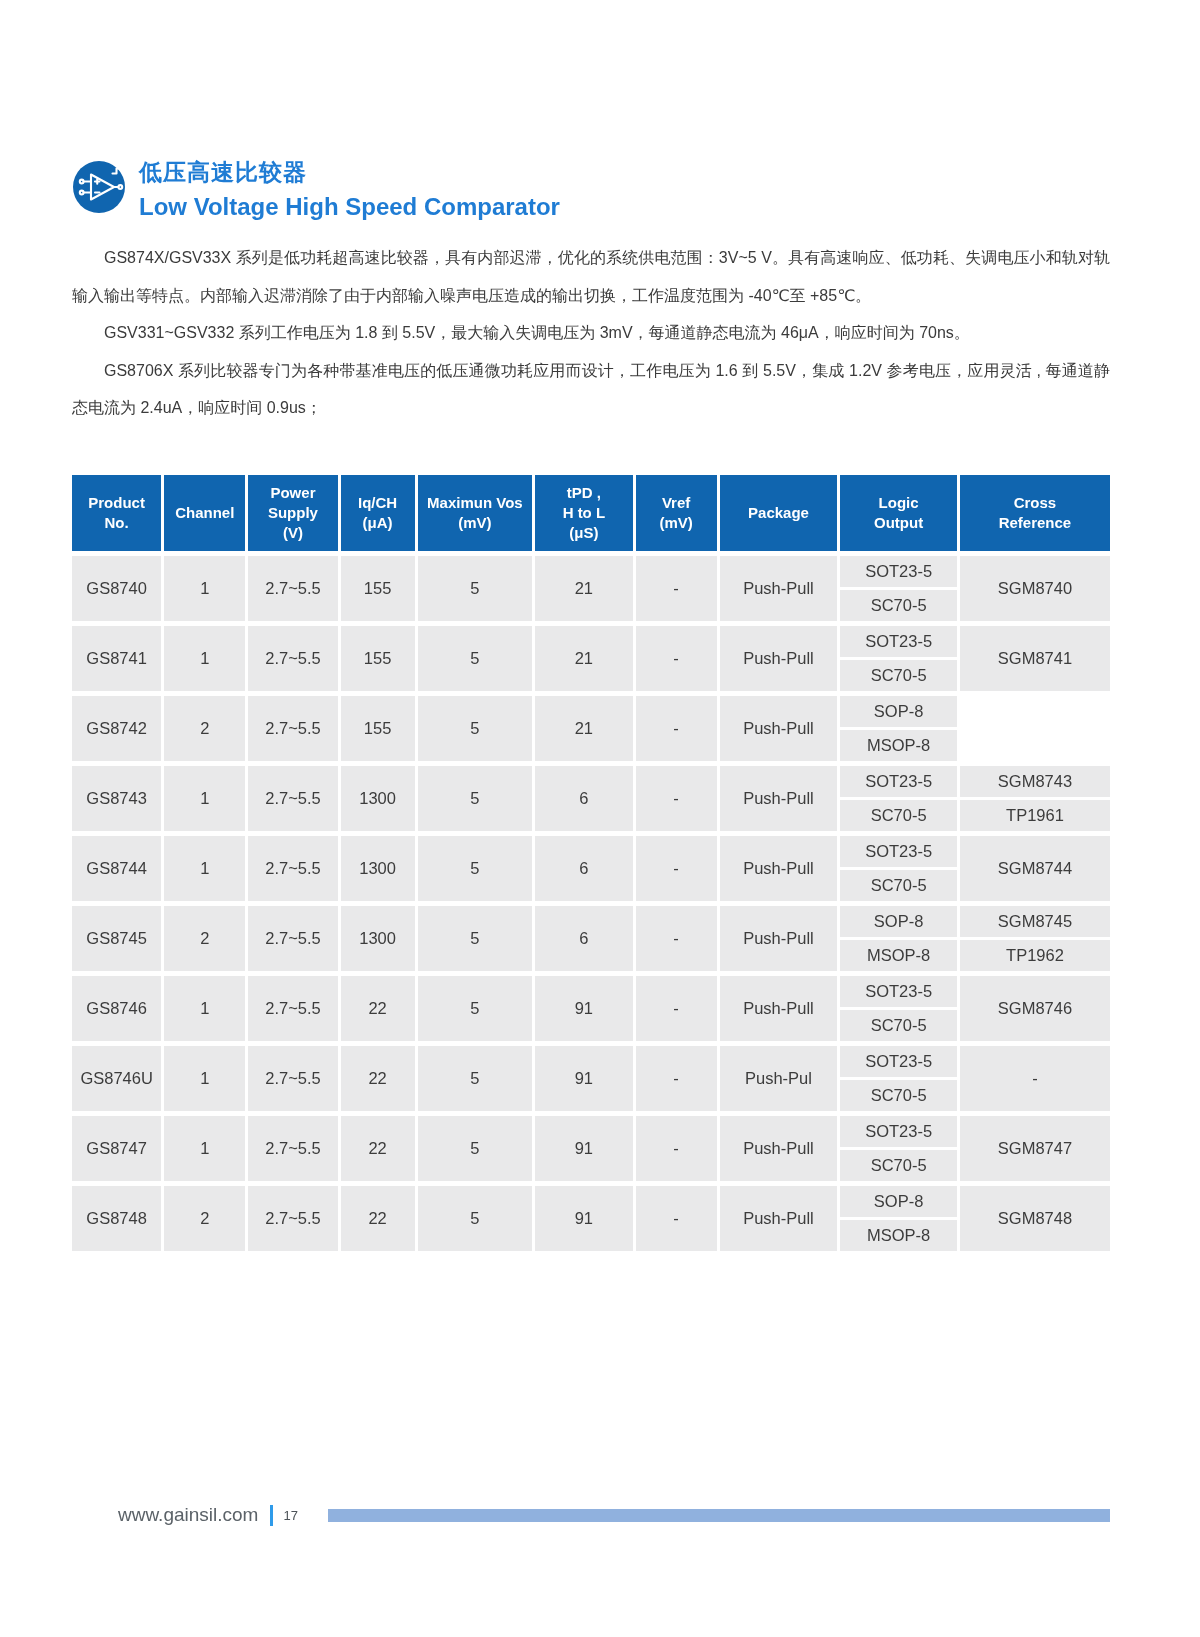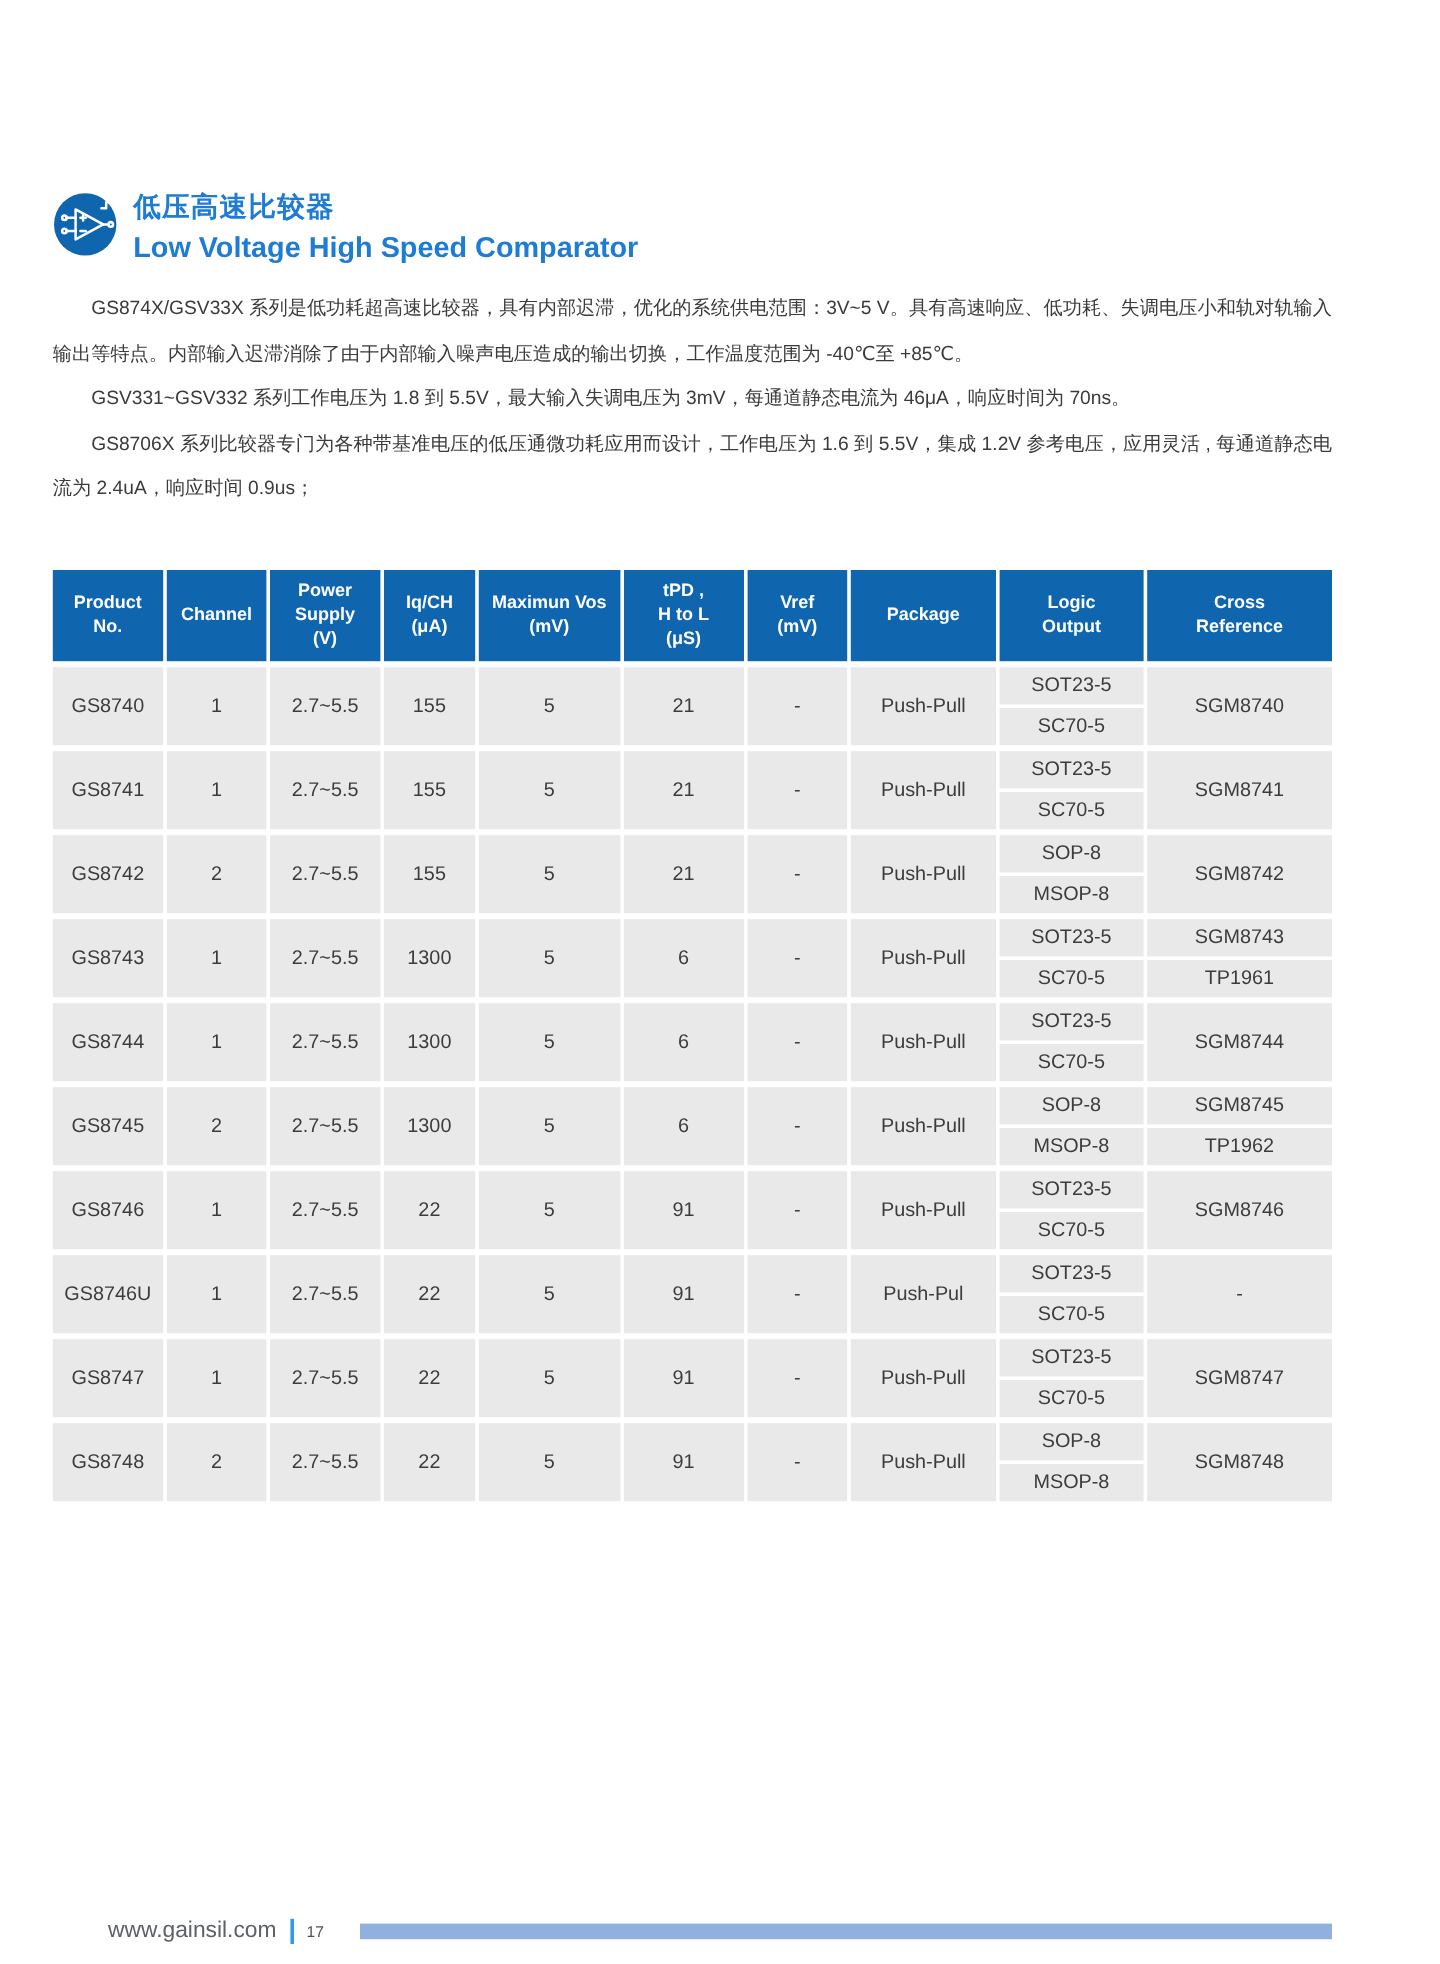--- a/index.html
+++ b/index.html
@@ -4,21 +4,21 @@
 <style>
   * { margin: 0; padding: 0; box-sizing: border-box; }
   html, body { background: #ffffff; }
   body {
     width: 1200px; height: 1637px;
     font-family: "Liberation Sans", "DejaVu Sans", sans-serif;
     color: #3b3b3b;
     position: relative;
     overflow: hidden;
   }
-  .page { position: absolute; inset: 0; padding: 158px 90px 0 44px; }
+  .page { position: absolute; inset: 0; padding: 158px 90px 0 44px; margin-left: 28px; }
 
   
   .title-row { display: flex; align-items: flex-start; gap: 13px; }
   .icon-wrap { width: 54px; height: 54px; flex: 0 0 auto; margin-top: 2px; }
   .titles { display: flex; flex-direction: column; }
   .title-cn { color: #1f7cd4; font-size: 23px; font-weight: bold; line-height: 1.3; letter-spacing: 1px; }
   .title-en { color: #1f7cd4; font-size: 24px; font-weight: bold; line-height: 1.3; margin-top: 3px; }
 
   
   .intro { margin-top: 17px; }
@@ -49,21 +49,21 @@
     font-size: 16.5px;
     display: flex; align-items: center; justify-content: center;
     text-align: center;
   }
   .span2 { grid-row: span 2; }
   .c9 { grid-column: 9; }
   .c10 { grid-column: 10; }
 
   
   .footer {
-    position: absolute; left: 90px; right: 90px; top: 1598px;
+    position: absolute; left: 90px; right: 90px; top: 1504px;
     display: flex; align-items: center;
   }
   .footer-site { font-size: 19px; color: #5b6268; }
   .footer-sep { width: 3px; height: 21px; background: #2f9bea; margin: 0 10px 0 12px; }
   .footer-page { font-size: 13px; color: #4d5358; }
   .footer-bar { flex: 1; height: 13px; background: #90b1de; margin-left: 30px; }
 </style>
 </head>
 <body>
 
@@ -156,21 +156,20 @@
     <div class="grid trow">
       <div class="td span2">GS8742</div>
       <div class="td span2">2</div>
       <div class="td span2">2.7~5.5</div>
       <div class="td span2">155</div>
       <div class="td span2">5</div>
       <div class="td span2">21</div>
       <div class="td span2">-</div>
       <div class="td span2">Push-Pull</div>
       <div class="td c9">SOP-8</div>
-      <div class="td c10 span2">SGM8742</div>
       <div class="td c9">MSOP-8</div>
     </div>
 
     <div class="grid trow">
       <div class="td span2">GS8743</div>
       <div class="td span2">1</div>
       <div class="td span2">2.7~5.5</div>
       <div class="td span2">1300</div>
       <div class="td span2">5</div>
       <div class="td span2">6</div>

